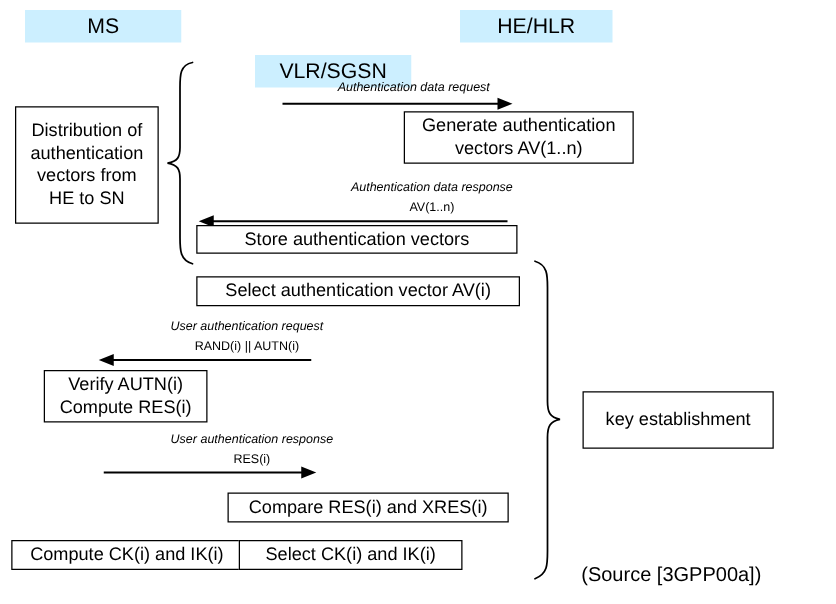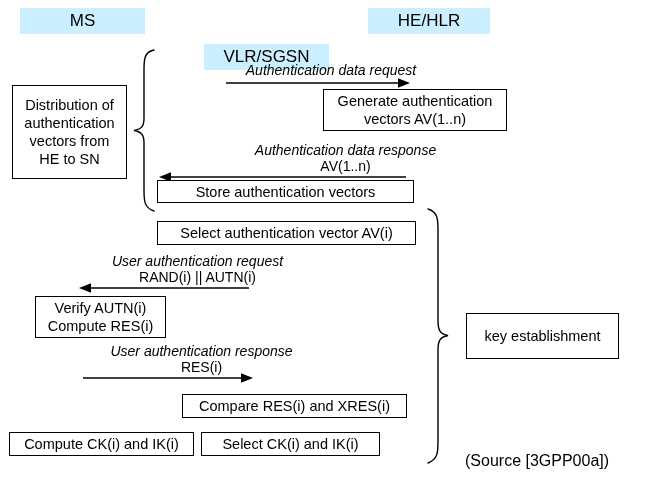--- a/index.html
+++ b/index.html
@@ -36,21 +36,21 @@
     box-sizing: border-box;
     display: flex;
     flex-direction: column;
     align-items: center;
     justify-content: center;
     white-space: nowrap;
   }
   .box .ln { display: block; }
   .lbl {
     position: absolute;
-    font-size: 14px;
+    font-size: 10px;
     line-height: 17px;
     white-space: nowrap;
   }
   .lbl.ital { font-style: italic; }
   .lbl.ctr { text-align: center; }
   .arrow-svg, .brace-svg {
     position: absolute;
     overflow: visible;
   }
   .src {
@@ -135,19 +135,19 @@
   </svg>
 
   <div class="box" style="left:170px; top:394px; width:225px; height:24px;margin-left:12px;">
     <span class="ln">Compare RES(i) and XRES(i)</span>
   </div>
 
   <div class="box" style="left:9px; top:432px; width:185px; height:24px;align-items:center;">
     <span class="ln">Compute CK(i) and IK(i)</span>
   </div>
 
-  <div class="box" style="left:201px; top:432px; width:179px; height:24px;">
+  <div class="box" style="left:191px; top:432px; width:179px; height:24px;">
     <span class="ln">Select CK(i) and IK(i)</span>
   </div>
 
   <div class="src" style="left:465px; top:452px;">(Source [3GPP00a])</div>
 
 </div>
 
 </body></html>

